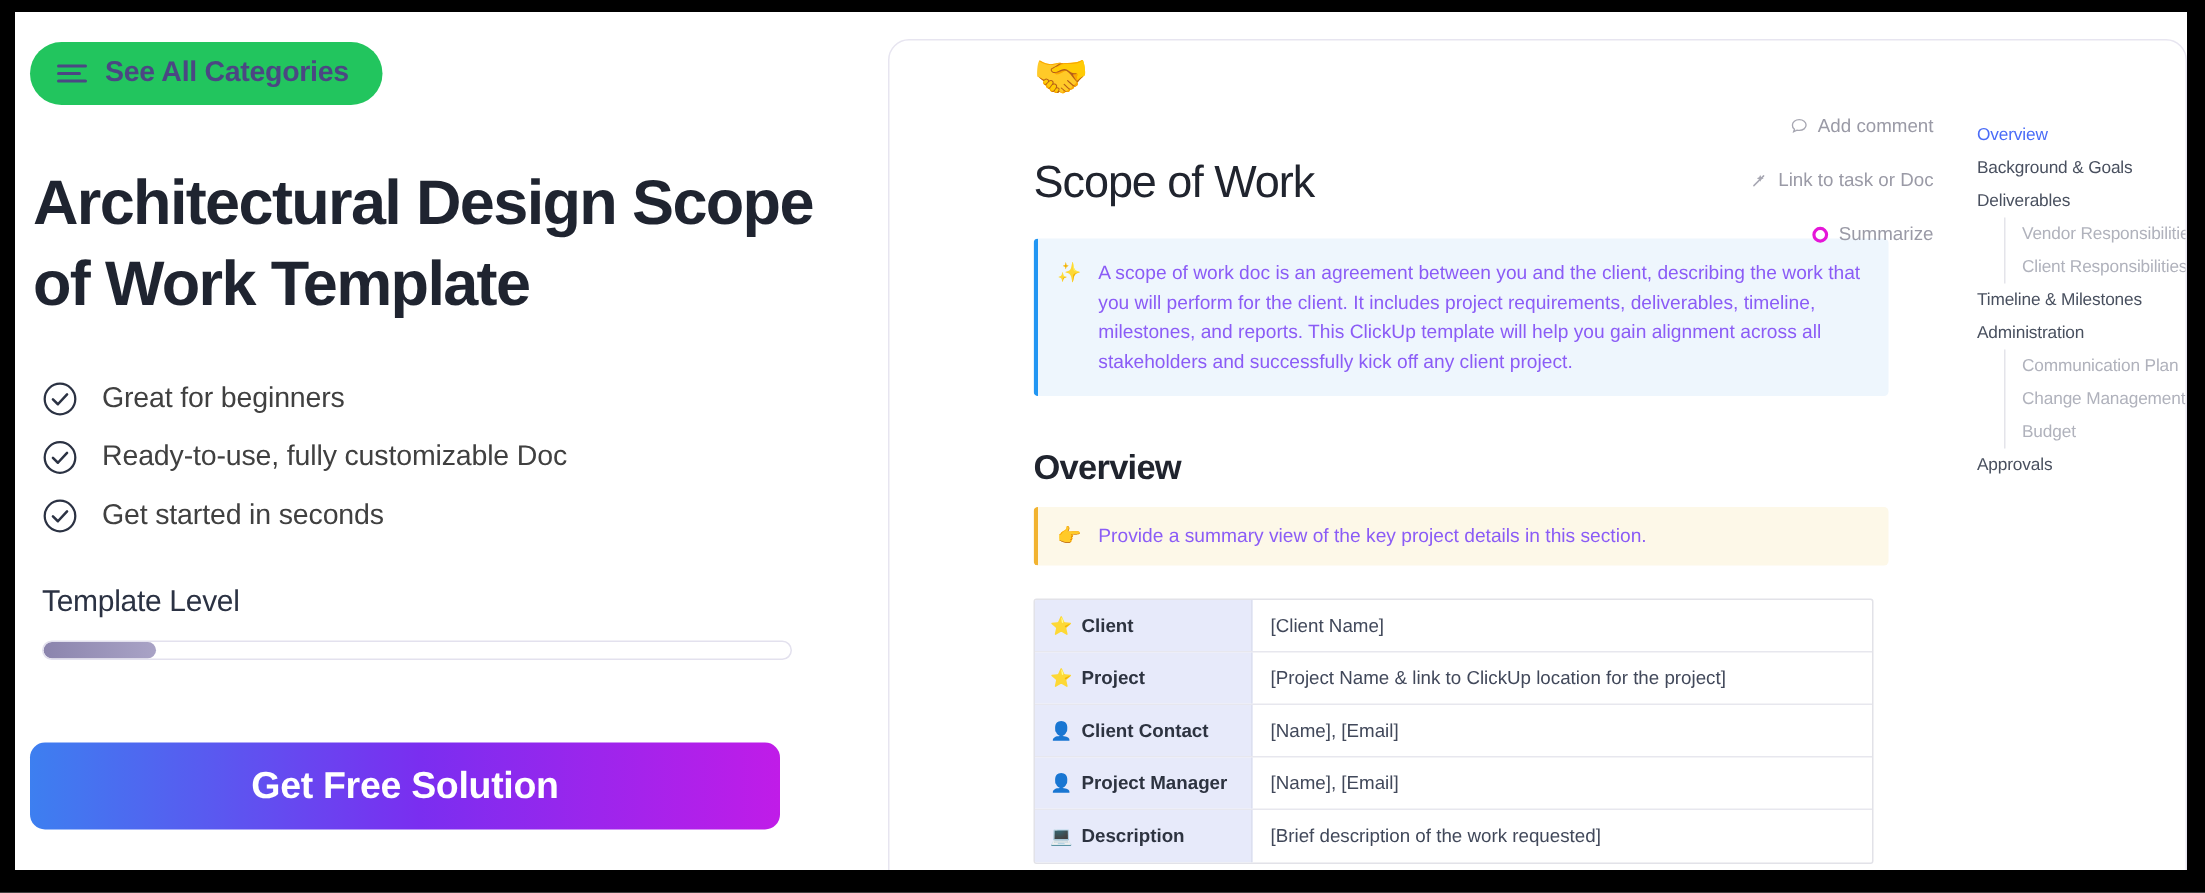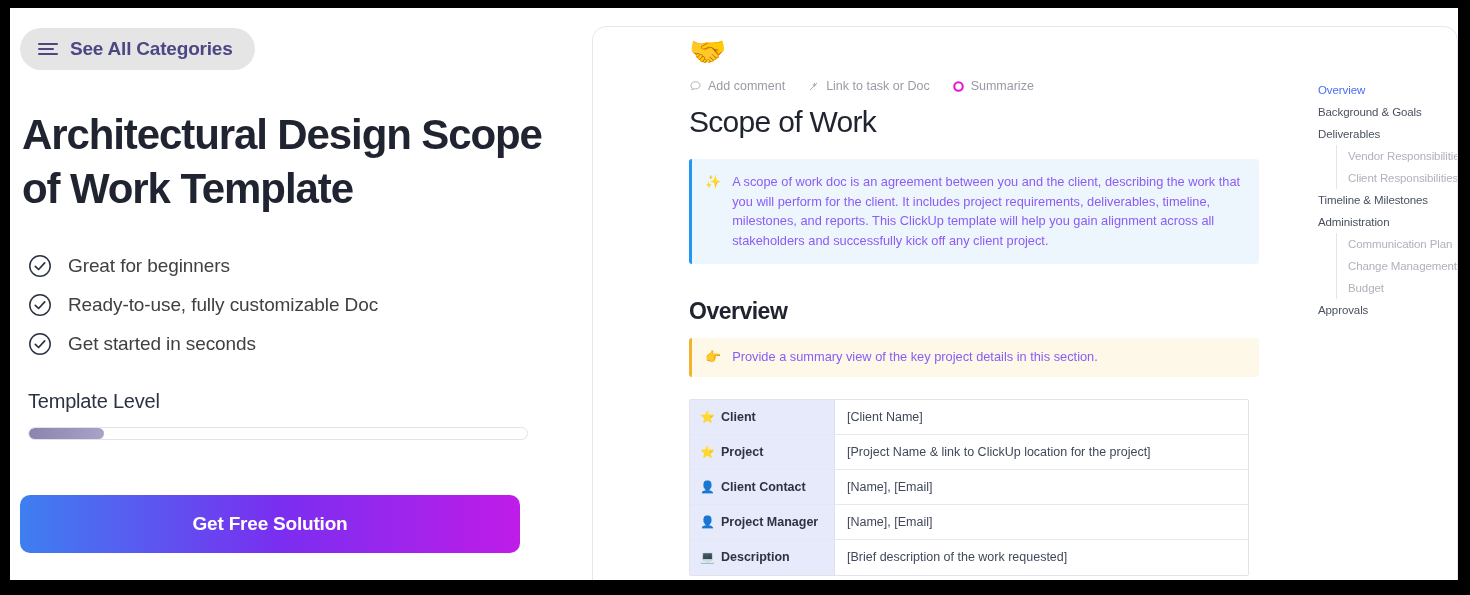--- a/index.html
+++ b/index.html
@@ -36,21 +36,21 @@
   
   #categories-btn {
     position: absolute;
     left: 10px;
     top: 20px;
     height: 42px;
     padding: 0 22px 0 18px;
     display: flex;
     align-items: center;
     gap: 12px;
-    background: #e5e5e5;
+    background: #22c55e;
     border-radius: 21px;
     cursor: pointer;
   }
   #categories-btn .label {
     font-size: 19px;
     font-weight: bold;
     color: #4b4783;
     letter-spacing: -0.2px;
     white-space: nowrap;
   }
@@ -143,21 +143,21 @@
     border-radius: 10px;
     background: linear-gradient(90deg, #3d7ff0 0%, #7a2ef0 52%, #c01ce8 100%);
     display: flex;
     align-items: center;
     justify-content: center;
     cursor: pointer;
     border: none;
   }
   #cta-btn span {
     color: #ffffff;
-    font-size: 19px;
+    font-size: 25px;
     font-weight: bold;
     letter-spacing: -0.2px;
   }
 
   
   #preview-panel {
     position: absolute;
     left: 582px;
     top: 18px;
     width: 866px;
@@ -173,24 +173,25 @@
     position: absolute;
     left: 96px;
     top: 0px;
     width: 600px;
   }
 
   #doc-emoji { font-size: 30px; line-height: 34px; margin-top: 8px; }
 
   #doc-toolbar {
     display: flex;
-    align-items: center;
+    align-items: flex-end;
     gap: 22px;
     margin-top: 8px;
     height: 18px;
+    flex-direction: column;
   }
   .tb-item {
     display: flex;
     align-items: center;
     gap: 6px;
     font-size: 12.5px;
     color: #9a9aa6;
     cursor: pointer;
     white-space: nowrap;
   }

